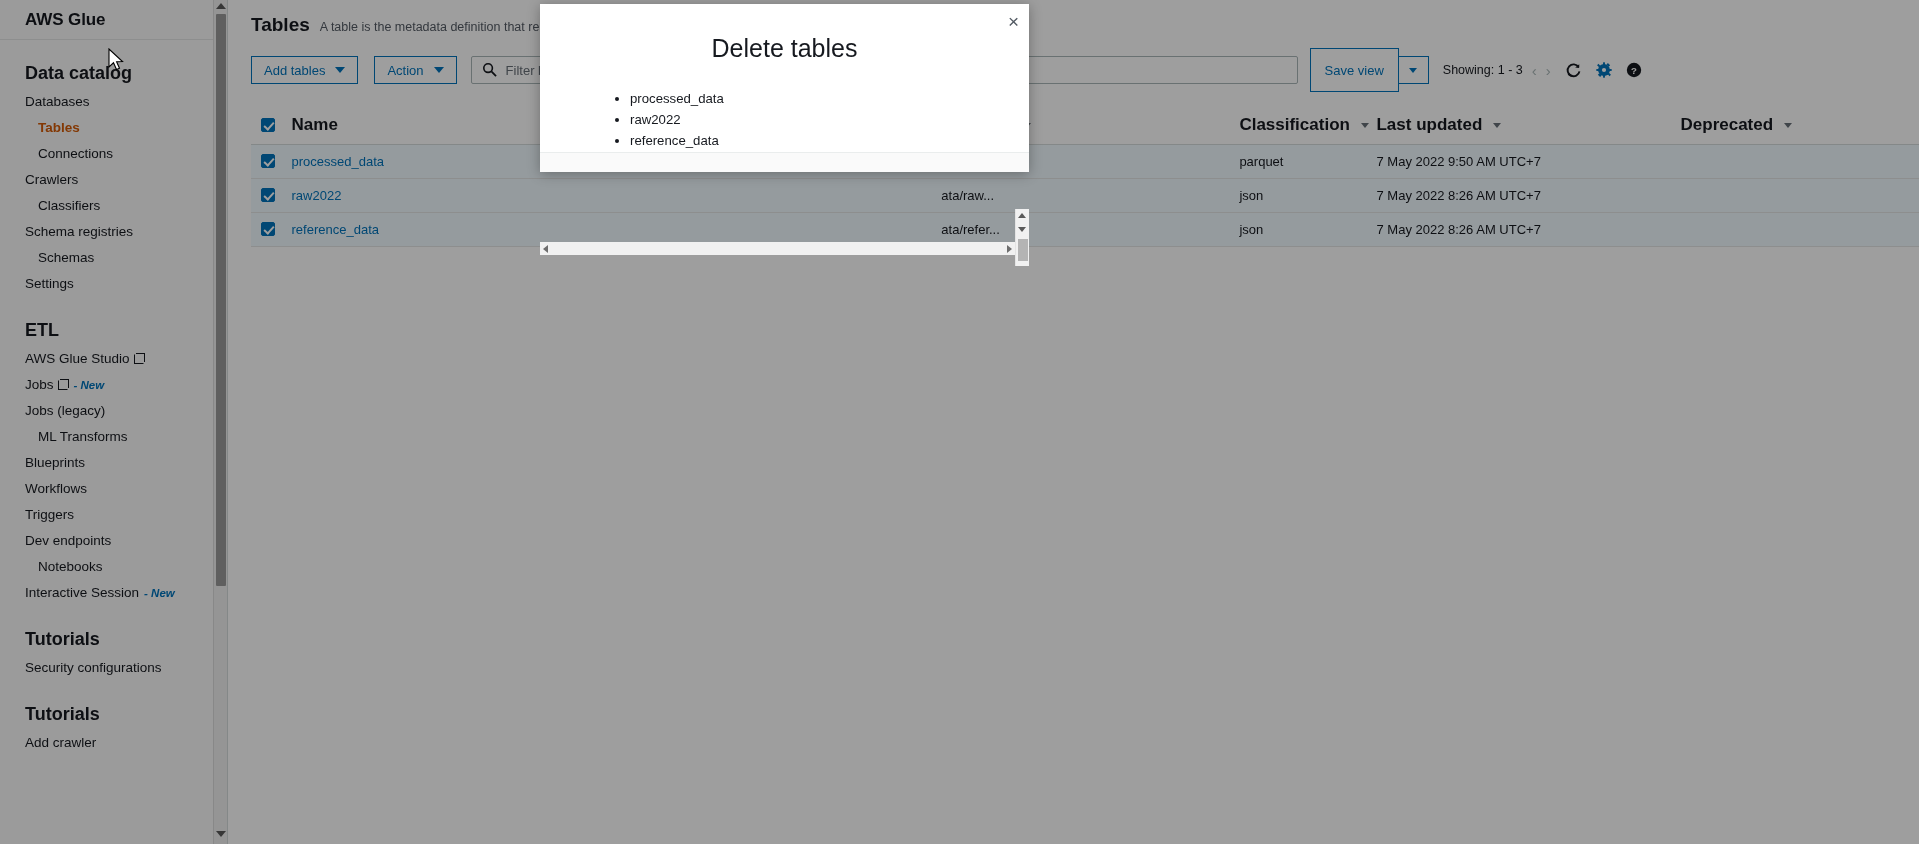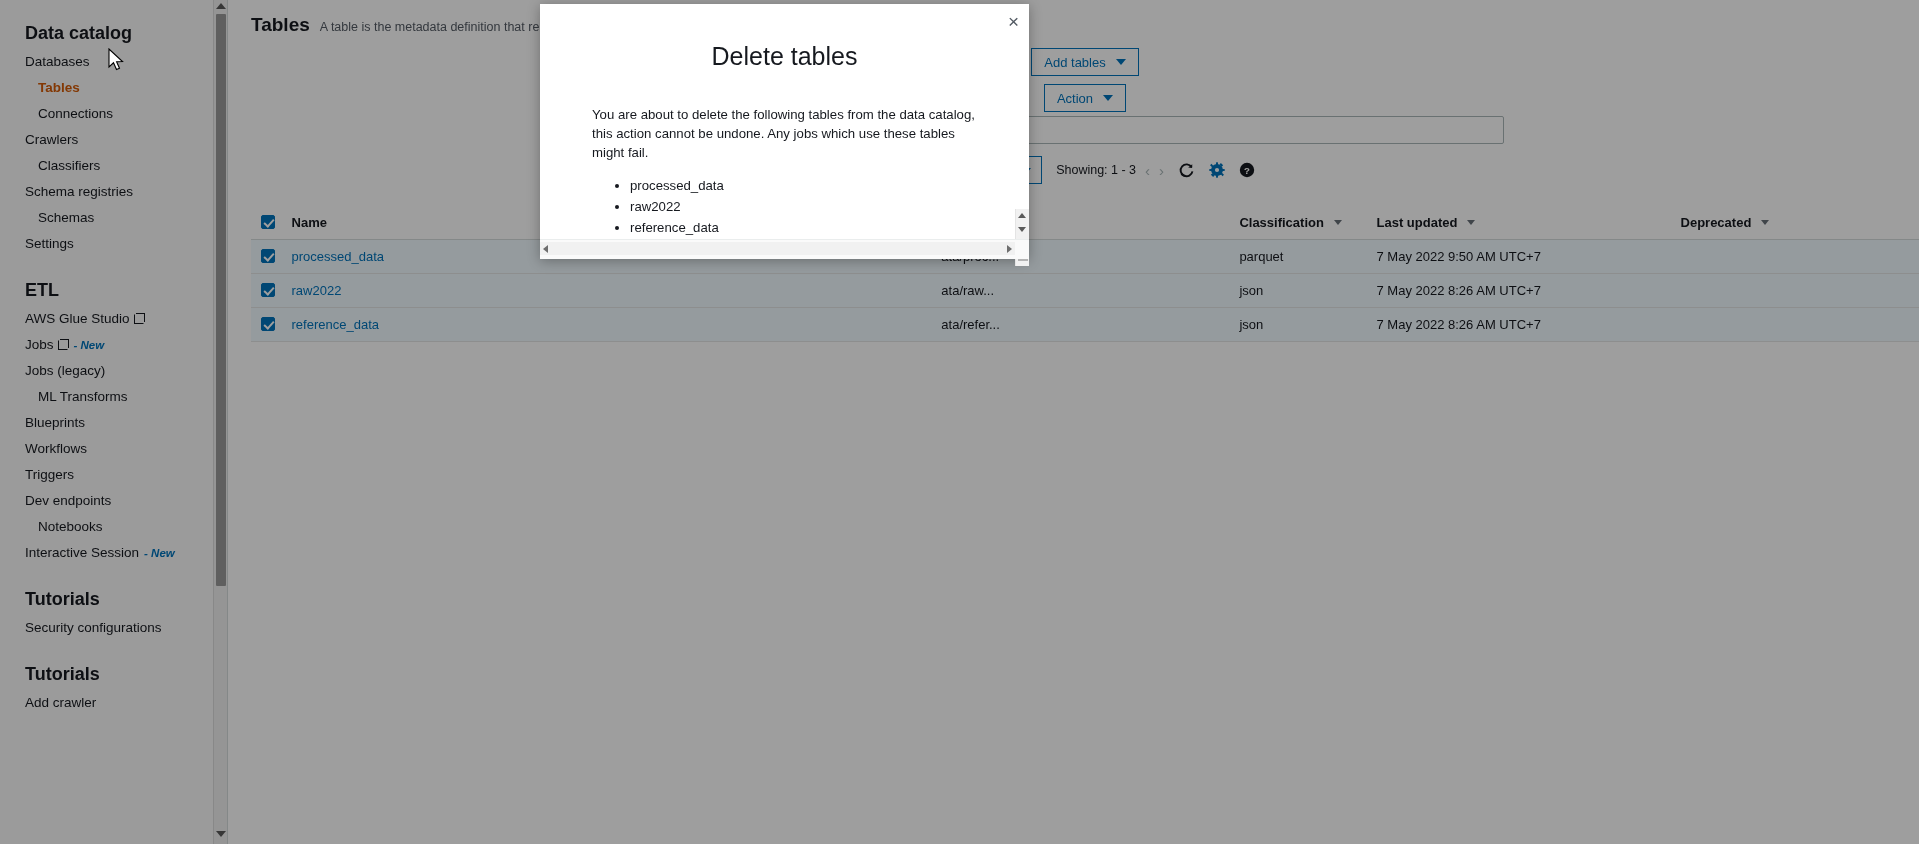--- a/index.html
+++ b/index.html
@@ -163,21 +163,20 @@
   .page-subtitle {
     font-size: 12.5px;
     color: #545b64;
   }
 
   .toolbar {
     display: flex;
     align-items: center;
     padding: 12px 0 0 22px;
     gap: 4px;
-    flex-direction: column;
   }
   .btn {
     height: 28px;
     border: 1px solid #0073bb;
     background: transparent;
     color: #0073bb;
     font-size: 13px;
     padding: 0 12px;
     display: flex;
     align-items: center;
@@ -267,21 +266,21 @@
   
   .tbl {
     margin-top: 14px;
     width: 1668px;
     margin-left: 22px;
     border-collapse: collapse;
     table-layout: fixed;
   }
   .tbl th {
     text-align: left;
-    font-size: 13px;
+    font-size: 17px;
     font-weight: bold;
     color: #16191f;
     padding: 9px 8px 9px 0;
     border-bottom: 1px solid #d5dbdb;
     white-space: nowrap;
   }
   .tbl td {
     font-size: 13px;
     color: #16191f;
     padding: 9px 8px 9px 0;
@@ -344,21 +343,21 @@
     cursor: pointer;
     line-height: 1;
     font-family: "Liberation Sans", sans-serif;
   }
   .modal-title {
     text-align: center;
     font-size: 25px;
     color: #16191f;
     padding: 22px 0 18px 0;
     font-weight: normal;
-    margin: 16px;
+    margin: 8px;
   }
   .modal-body {
     padding: 0 52px 0 52px;
     font-size: 13.2px;
     color: #16191f;
     line-height: 19px;
   }
   .modal-body p { margin: 0 0 14px 0; }
   .modal-list {
     margin: 0 0 0 0;
@@ -448,20 +447,23 @@
   }
 </style>
 </head>
 <body>
 
 <div id="root">
 
   <div class="page-dim">
 
     <div class="sidebar">
+      <div class="sidebar-header">
+        <span class="sidebar-title">AWS Glue</span>
+      </div>
       <div class="sidebar-body" id="sidebar-body">
           <div class="nav-section-title">Data catalog</div>
           <div class="nav-item"><span>Databases</span></div>
           <div class="nav-item indent active"><span>Tables</span></div>
           <div class="nav-item indent"><span>Connections</span></div>
           <div class="nav-item"><span>Crawlers</span></div>
           <div class="nav-item indent"><span>Classifiers</span></div>
           <div class="nav-item"><span>Schema registries</span></div>
           <div class="nav-item indent"><span>Schemas</span></div>
           <div class="nav-item"><span>Settings</span></div>
@@ -636,21 +638,20 @@
     </div>
 
   </div>
 
   <div class="dim-overlay"></div>
 
   <div class="modal">
     <span class="modal-close">×</span>
     <h2 class="modal-title">Delete tables</h2>
     <div class="modal-body">
-      <p>You are about to delete the following tables from the data catalog, this action cannot be undone. Any jobs which use these tables might fail.</p>
       <ul class="modal-list" id="modal-list">
           <li>processed_data</li>
           <li>raw2022</li>
           <li>reference_data</li>
         </ul>
     </div>
     <div class="modal-scroll-v">
       <div class="tri-up"></div>
       <div class="modal-scroll-thumb-v"></div>
       <div class="tri-down"></div>

